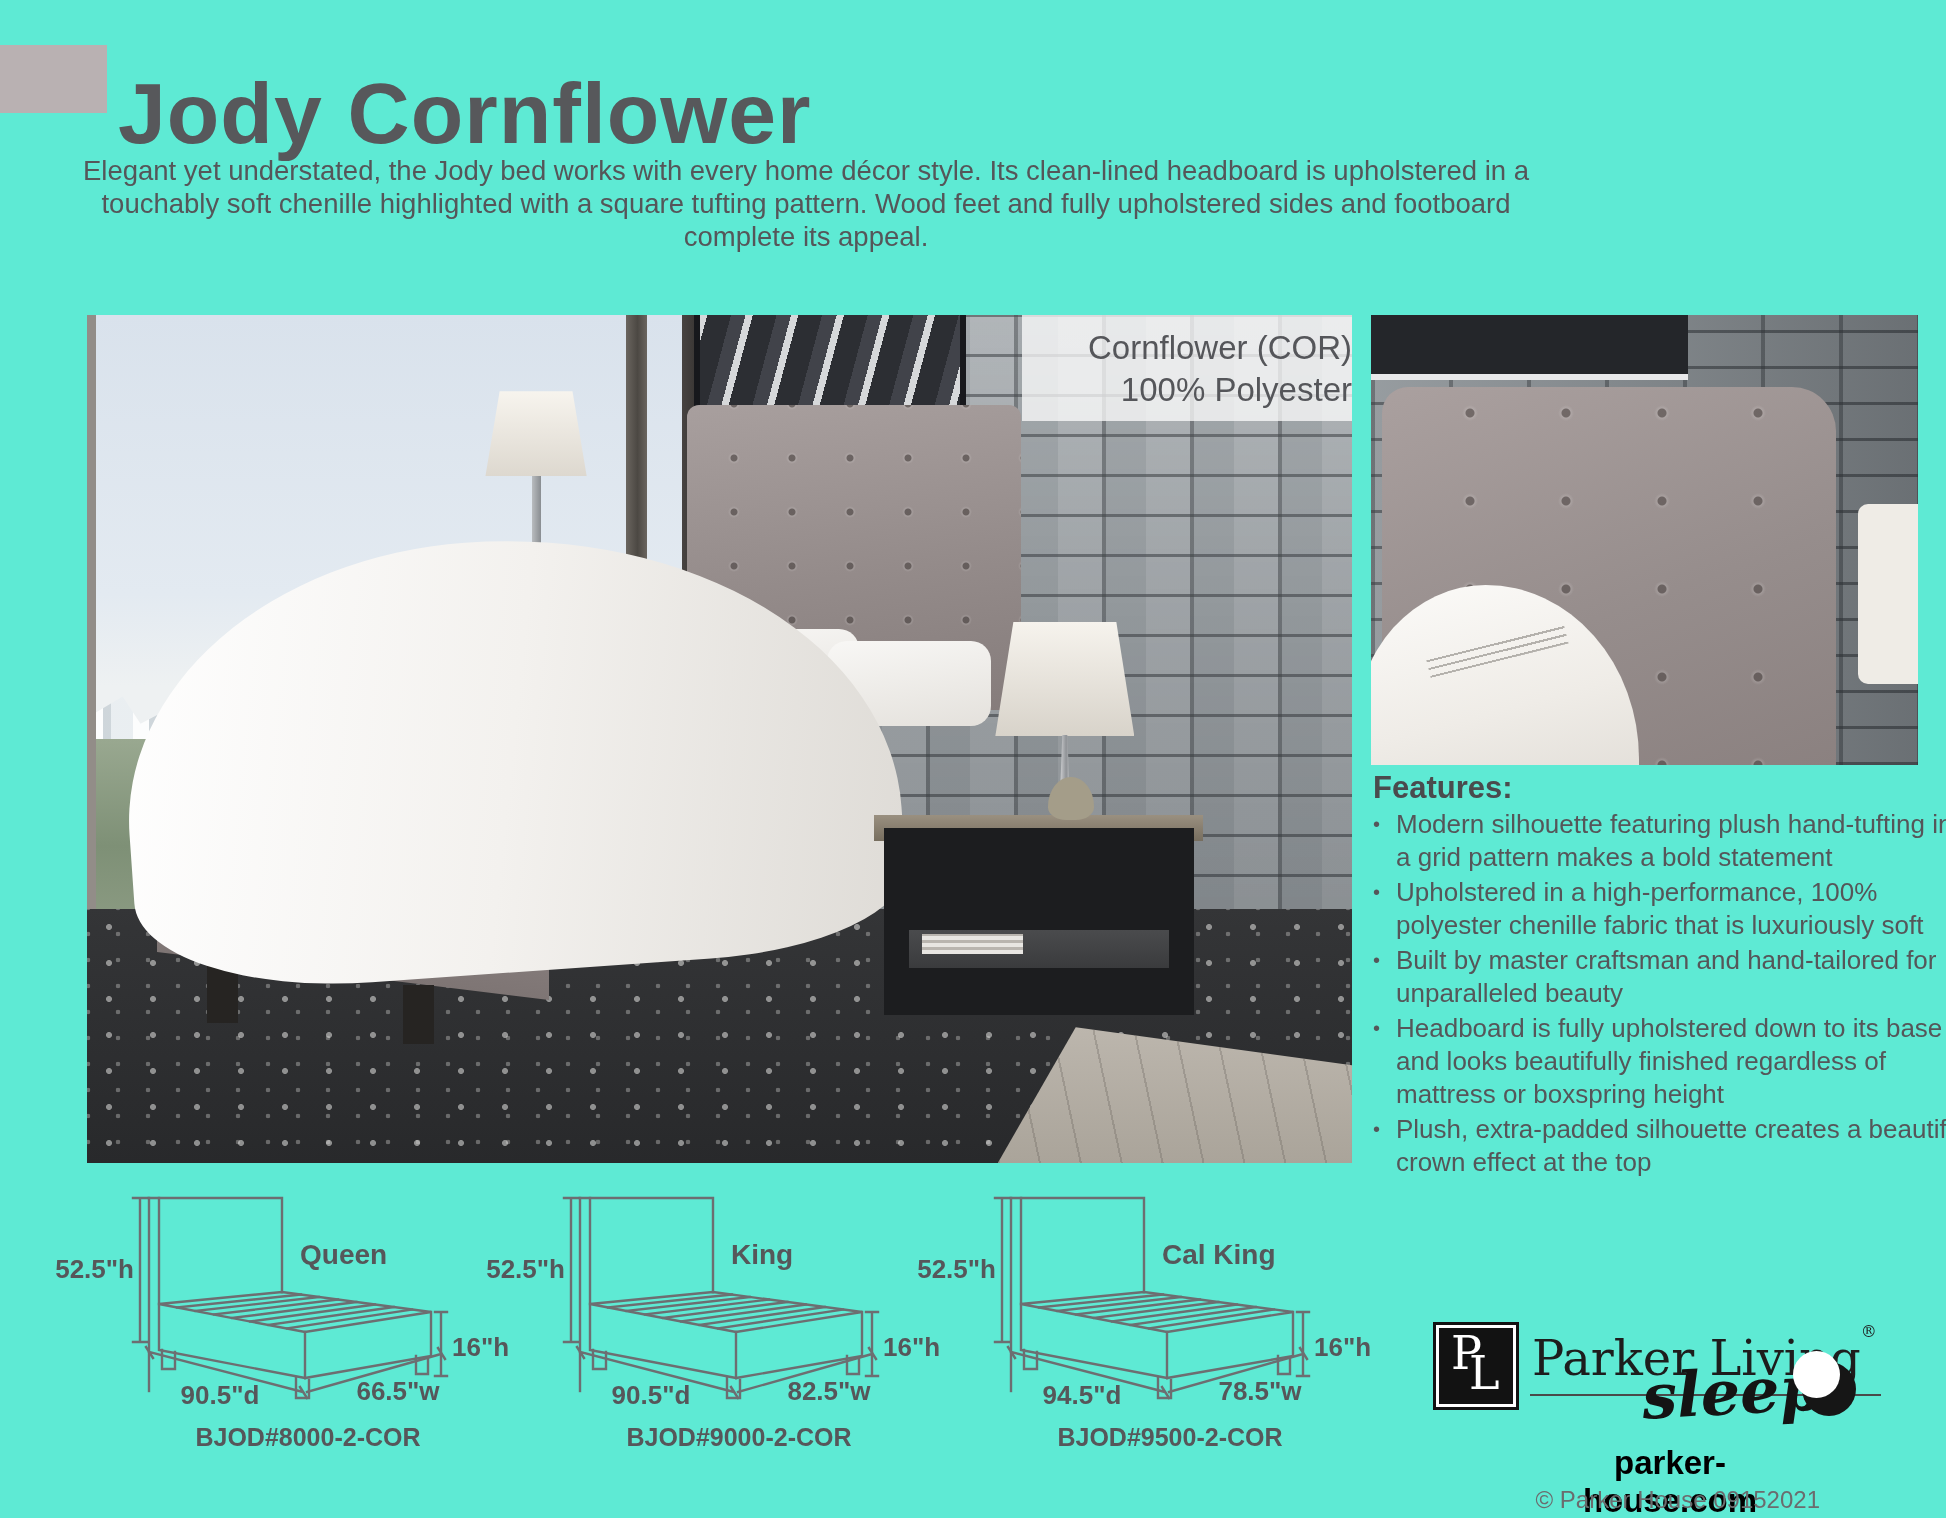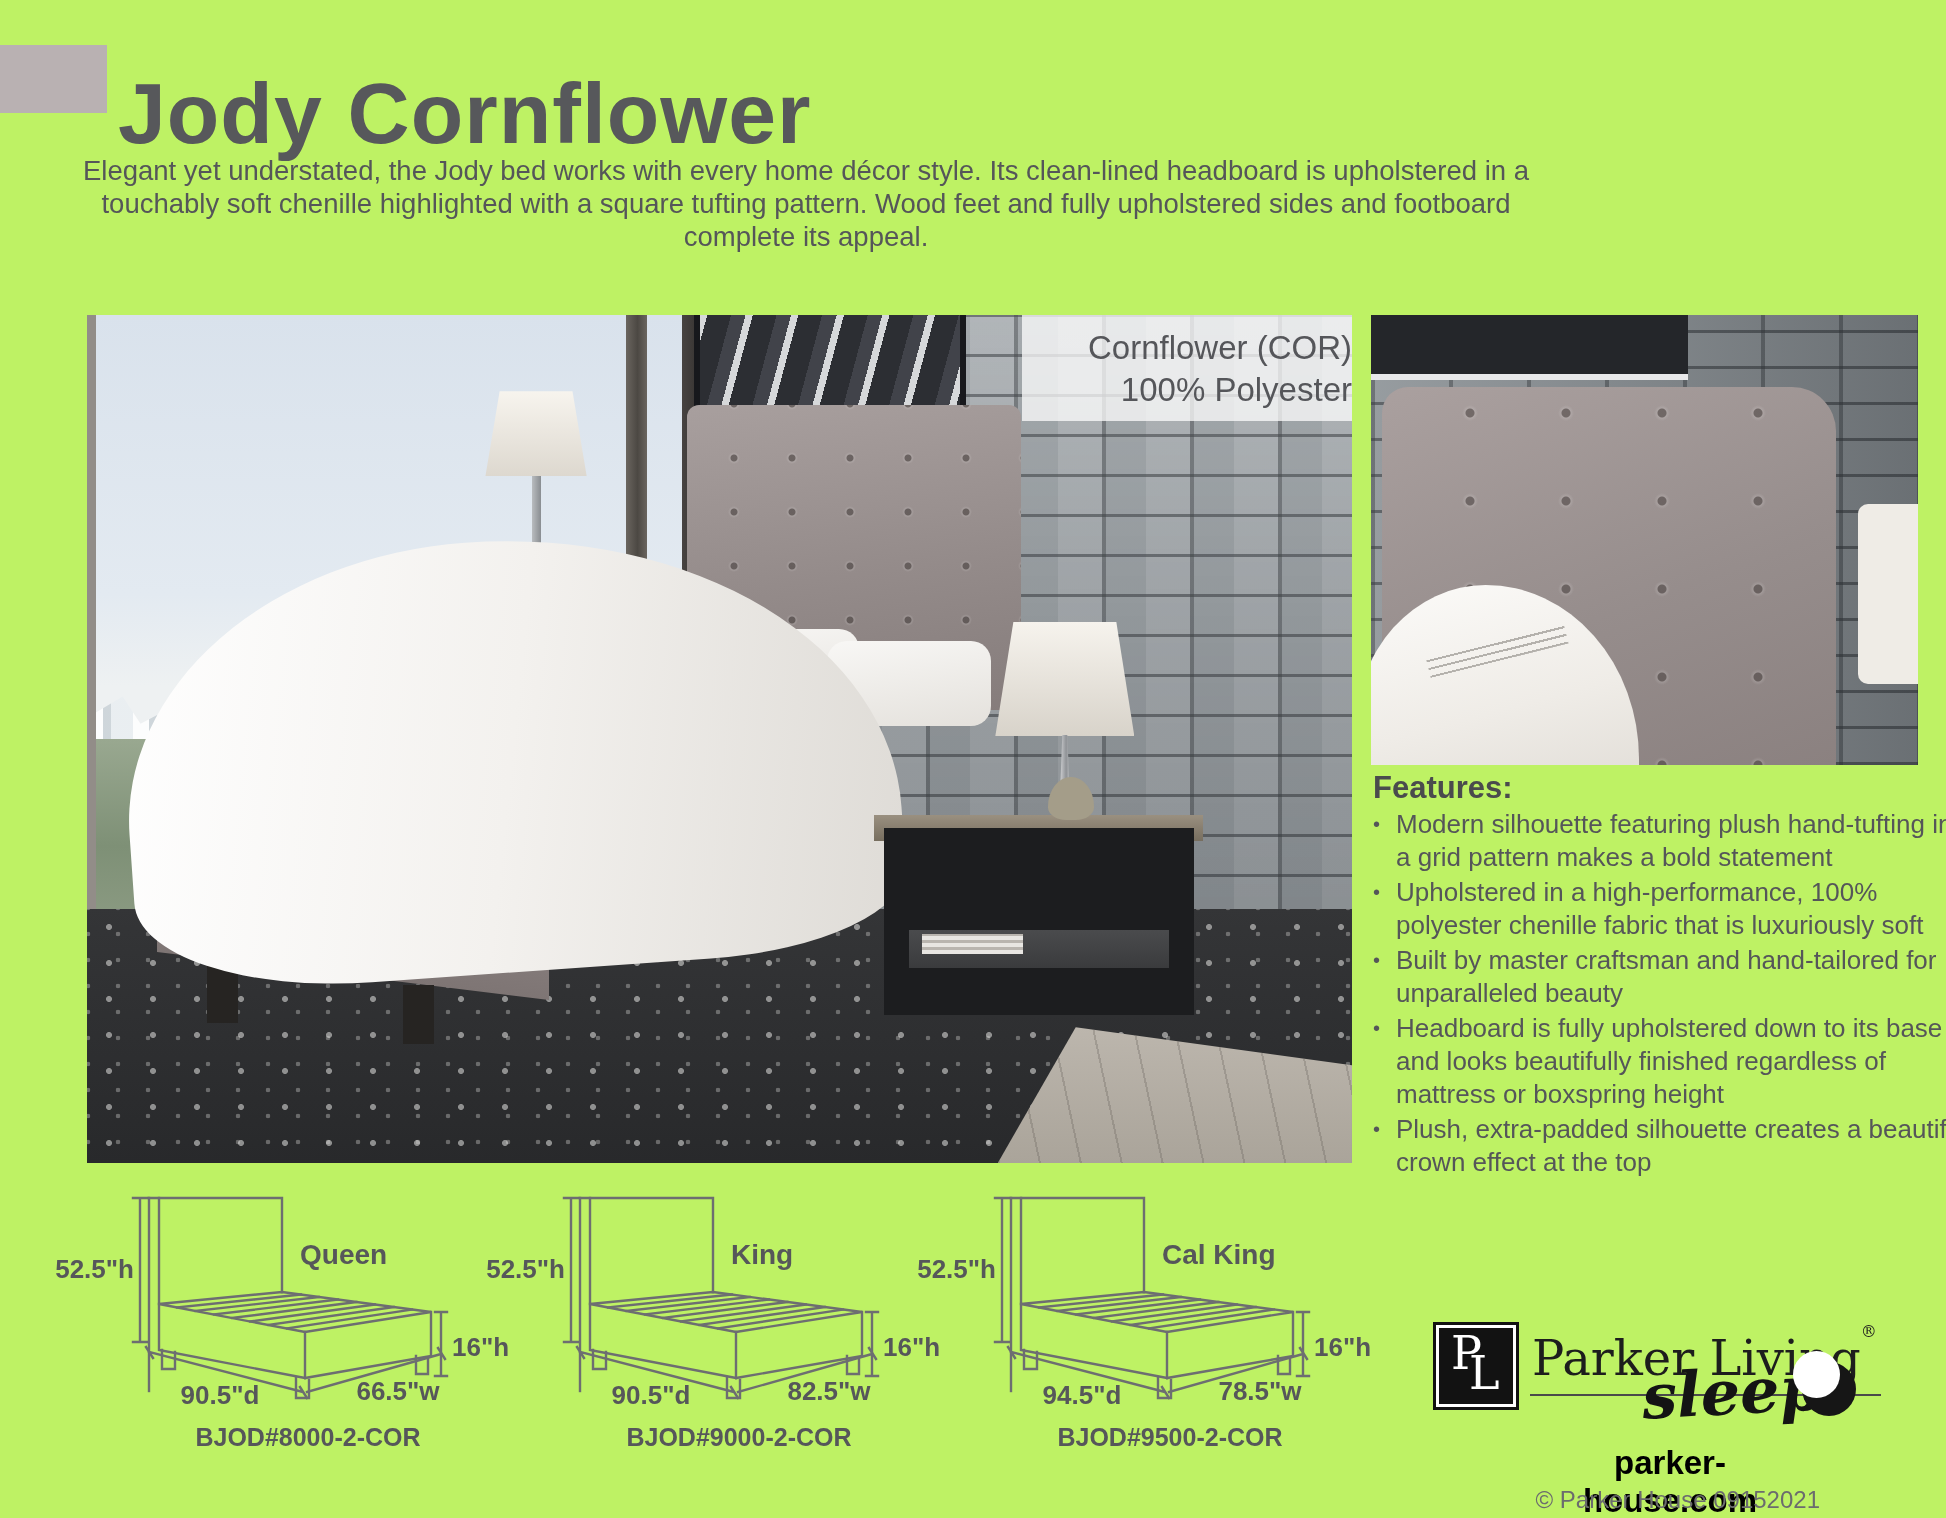--- a/index.html
+++ b/index.html
@@ -1,16 +1,16 @@
 <!DOCTYPE html>
 <html><head>
 <meta charset="utf-8">
 <style>
   html,body{margin:0;padding:0;background:#fff;}
-  .page{position:relative;width:1946px;height:1518px;background:#bef264;overflow:hidden;
+  .page{position:relative;width:1946px;height:1518px;background:#5eead4;overflow:hidden;
         font-family:"Liberation Sans",sans-serif;color:#58595b;}
 
   
   .accent-bar{position:absolute;left:0;top:45px;width:107px;height:68px;background:#b9b1b2;}
   .title{position:absolute;left:118px;top:6px;font-size:86px;font-weight:bold;color:#57585b;letter-spacing:1px;}
   .description{position:absolute;left:70px;top:126px;width:1472px;font-size:27.5px;line-height:33px;color:#555659;text-align:center;}
 
   
   .photo-main{position:absolute;left:87px;top:315px;width:1265px;height:848px;overflow:hidden;background:#cfd3d6;text-align:right;}
   .ph-window{position:absolute;left:0;top:0;width:47%;height:73%;

